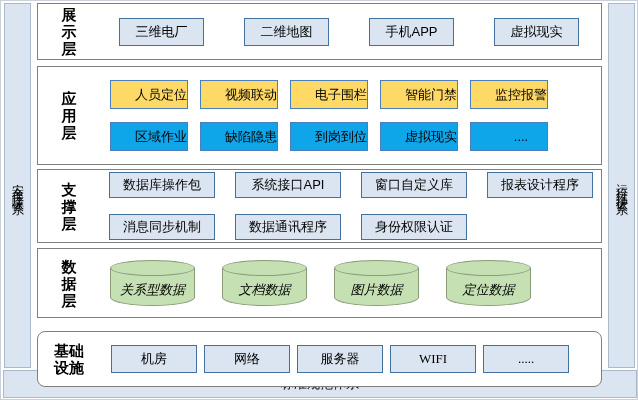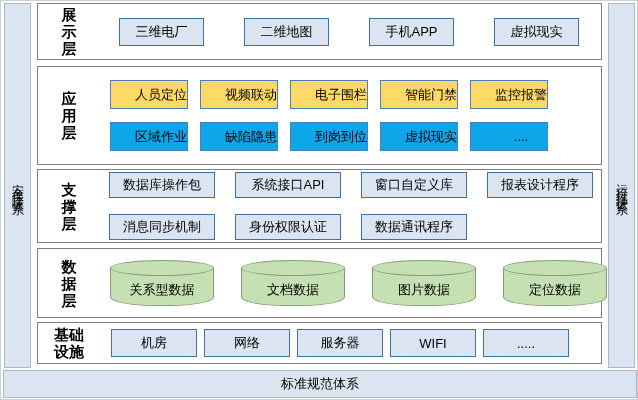--- a/index.html
+++ b/index.html
@@ -13,45 +13,45 @@
   #right-strip{left:607px;}
   #bottom-bar{position:absolute;left:2px;top:369px;width:634px;height:28px;background:#dbe5f1;border:1px solid #a9bacd;box-sizing:border-box;
          display:flex;align-items:center;justify-content:center;font-size:13px;}
 
   
   .panel{position:absolute;left:36px;width:565px;background:#fff;border:1px solid #7f7f7f;box-sizing:border-box;}
   #panel-presentation{top:2px;height:57px;}
   #panel-application{top:65px;height:99px;}
   #panel-support{top:168px;height:74px;}
   #panel-data{top:247px;height:70px;}
-  #panel-infrastructure{top:321px;height:42px;}
+  #panel-infrastructure{top:330px;height:56px;border-radius:8px;}
 
   .panel-label{position:absolute;left:0;top:0;bottom:0;width:62px;display:flex;align-items:center;justify-content:center;
                font-weight:bold;font-size:15px;line-height:17px;white-space:pre-line;text-align:center;}
   .panel-content{position:absolute;left:62px;right:4px;top:0;bottom:0;display:flex;flex-direction:column;justify-content:center;}
 
   .row{display:flex;align-items:center;}
   .box{box-sizing:border-box;display:flex;align-items:center;justify-content:center;font-size:13px;text-align:center;flex:0 0 auto;}
 
   
   .row-l1{gap:40px;margin-left:19px;}           .row-l1 .box{width:85px;height:28px;}
   .row-l2{gap:12px;margin-left:10px;}           .row-l2 .box{width:78px;height:29px;padding-left:24px;}
   .panel-content.gap-l2{gap:13px;}
   .row-l3{gap:20px;margin-left:9px;}            .row-l3 .box{width:106px;height:26px;}
   .panel-content.gap-l3{gap:16px;}
   .row-l4{gap:27px;margin-left:10px;}
-  .row-l5{gap:7px;margin-left:11px;}            .row-l5 .box{width:86px;height:28px;}
+  .row-l5{gap:7px;margin-left:11px;}            .row-l5 .box{width:86px;height:28px;font-family:Liberation Serif, serif;}
 
   
   .kind-blue{background:#dbe5f1;border:1px solid #41719c;}
   .kind-yellow{background:#ffd966;border:1px solid #4a7ebc;}
   .kind-green{background:#0ea5e9;border:1px solid #4a7ebc;}
 
   
-  .cylinder{position:relative;width:104px;height:46px;flex:0 0 auto;}
+  .cylinder{position:relative;width:85px;height:46px;flex:0 0 auto;font-style:italic;}
   .cyl-top{position:absolute;left:0;right:0;top:0;height:16px;background:#c5e0b3;border:1px solid #8a9a7b;border-radius:50%;box-sizing:border-box;z-index:2;}
   .cyl-body{position:absolute;left:0;right:0;top:8px;bottom:0;background:#c5e0b3;border:1px solid #8a9a7b;border-top:none;box-sizing:border-box;
             border-radius:0 0 44px 44px / 0 0 9px 9px;z-index:1;}
   .cyl-label{position:absolute;left:0;right:0;top:16px;bottom:2px;display:flex;align-items:center;justify-content:center;font-size:13px;z-index:3;}
 </style>
 </head>
 <body>
 
 <div id="stage">
 
@@ -109,22 +109,22 @@
 层</div>
     <div class="panel-content gap-l3">
       <div class="row row-l3">
           <div class="box kind-blue">数据库操作包</div>
           <div class="box kind-blue">系统接口API</div>
           <div class="box kind-blue">窗口自定义库</div>
           <div class="box kind-blue">报表设计程序</div>
         </div>
       <div class="row row-l3">
           <div class="box kind-blue">消息同步机制</div>
+          <div class="box kind-blue">数据通讯程序</div>
           <div class="box kind-blue">身份权限认证</div>
-          <div class="box kind-blue">数据通讯程序</div>
         </div>
     </div>
   </div>
 
   <div id="panel-data" class="panel">
     <div class="panel-label">数
 据
 层</div>
     <div class="panel-content">
       <div class="row row-l4">

